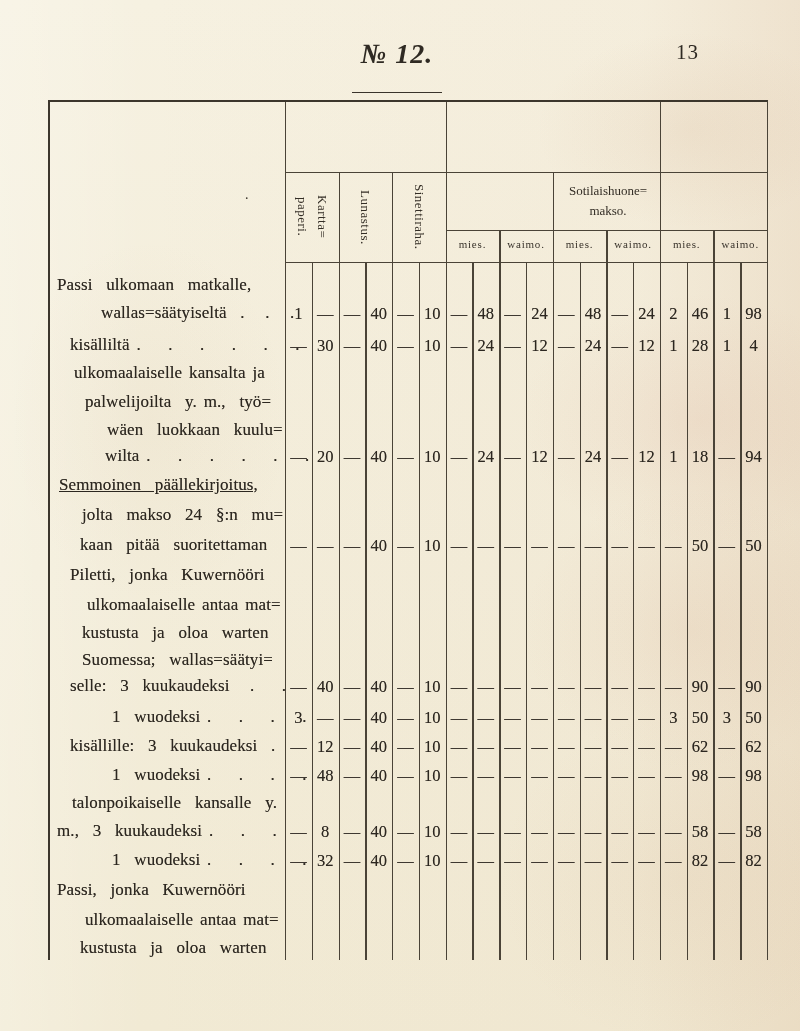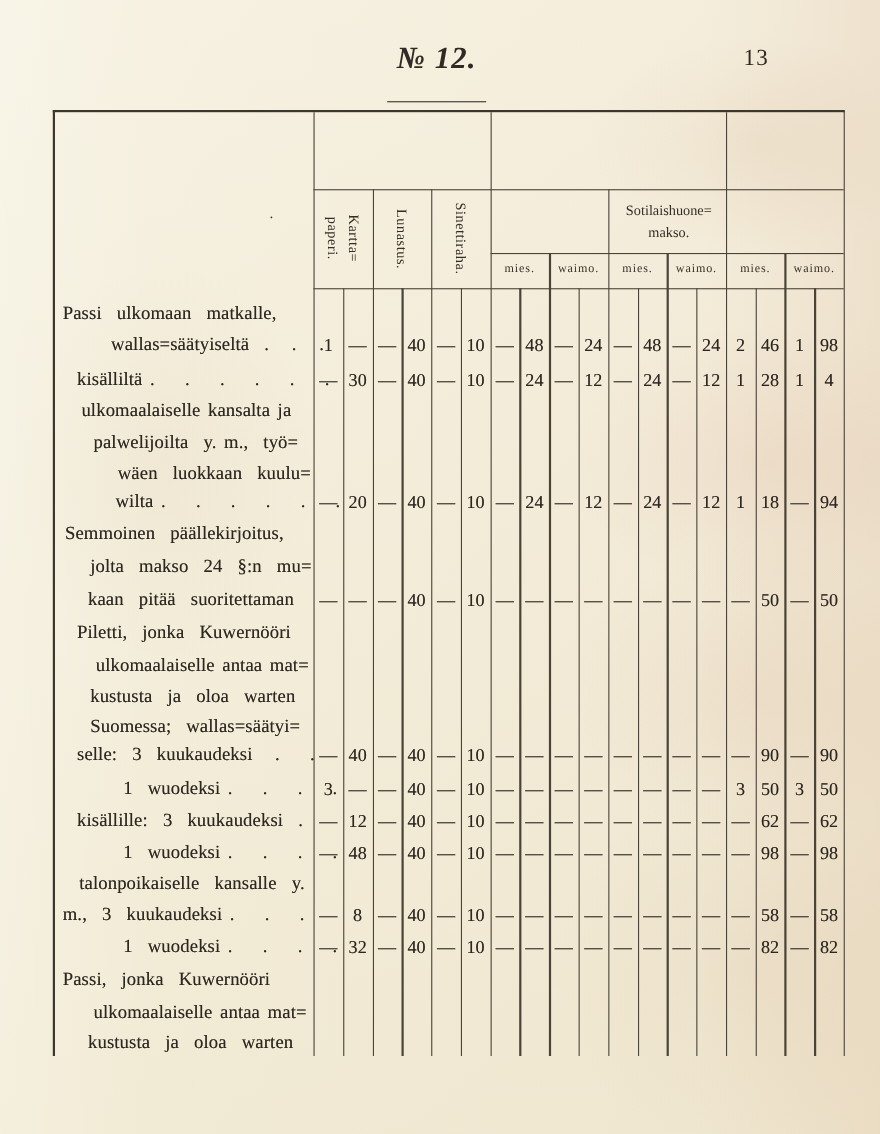--- a/index.html
+++ b/index.html
@@ -114,21 +114,21 @@
         <div class="rule h-rule" style="left: 235px; top: 160px; width: 482px;"></div>
       </div>
     <div id="labels">
         <div class="label" style="left: 7px; top: 173px;">Passi  ulkomaan  matkalle,</div>
         <div class="label" style="left: 27px; top: 201px; margin-left: 24px;">wallas=säätyiseltä  .   .   .</div>
         <div class="label" style="left: 20px; top: 233px;">kisälliltä .    .    .    .    .    .</div>
         <div class="label" style="left: 24px; top: 261px;">ulkomaalaiselle kansalta ja</div>
         <div class="label" style="left: 35px; top: 290px;">palwelijoilta  y. m.,  työ=</div>
         <div class="label" style="left: 57px; top: 318px;">wäen  luokkaan  kuulu=</div>
         <div class="label" style="left: 55px; top: 344px;">wilta .    .    .    .    .    .</div>
-        <div class="label" style="left: 9px; top: 373px;">Semmoinen  päällekirjoitus,</div>
+        <div class="label" style="left: 9px; top: 373px; text-decoration: underline;">Semmoinen  päällekirjoitus,</div>
         <div class="label" style="left: 32px; top: 403px;">jolta  makso  24  §:n  mu=</div>
         <div class="label" style="left: 30px; top: 433px;">kaan  pitää  suoritettaman</div>
         <div class="label" style="left: 20px; top: 463px;">Piletti,  jonka  Kuwernööri</div>
         <div class="label" style="left: 37px; top: 493px;">ulkomaalaiselle antaa mat=</div>
         <div class="label" style="left: 32px; top: 521px;">kustusta  ja  oloa  warten</div>
         <div class="label" style="left: 32px; top: 548px;">Suomessa;  wallas=säätyi=</div>
         <div class="label" style="left: 20px; top: 574px;">selle:  3  kuukaudeksi   .    .</div>
         <div class="label" style="left: 62px; top: 605px;">1  wuodeksi .    .    .    .</div>
         <div class="label" style="left: 20px; top: 634px;">kisällille:  3  kuukaudeksi  .</div>
         <div class="label" style="left: 62px; top: 663px;">1  wuodeksi .    .    .    .</div>

